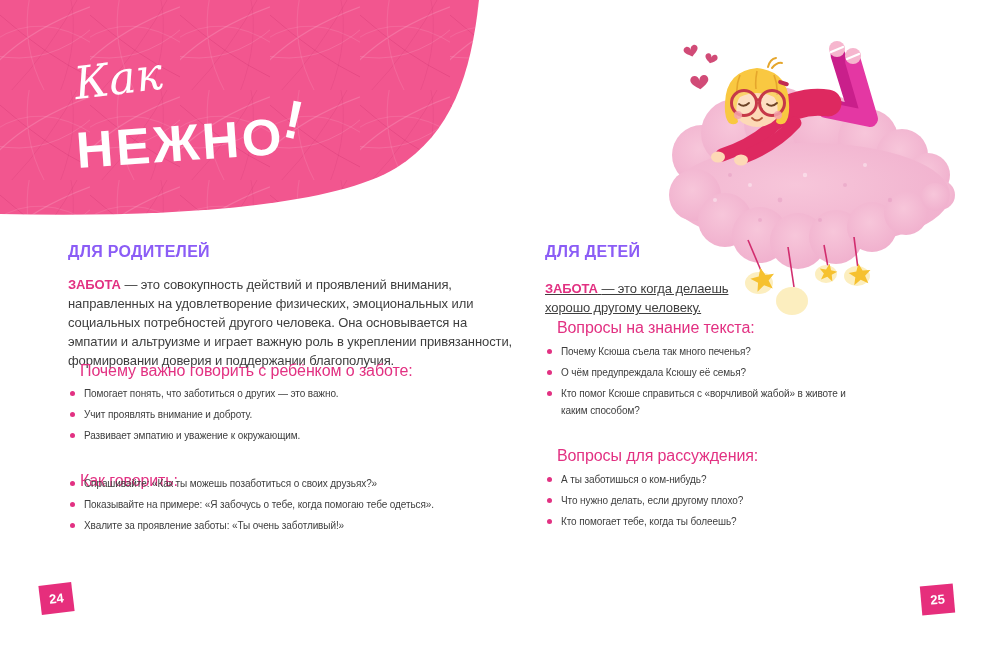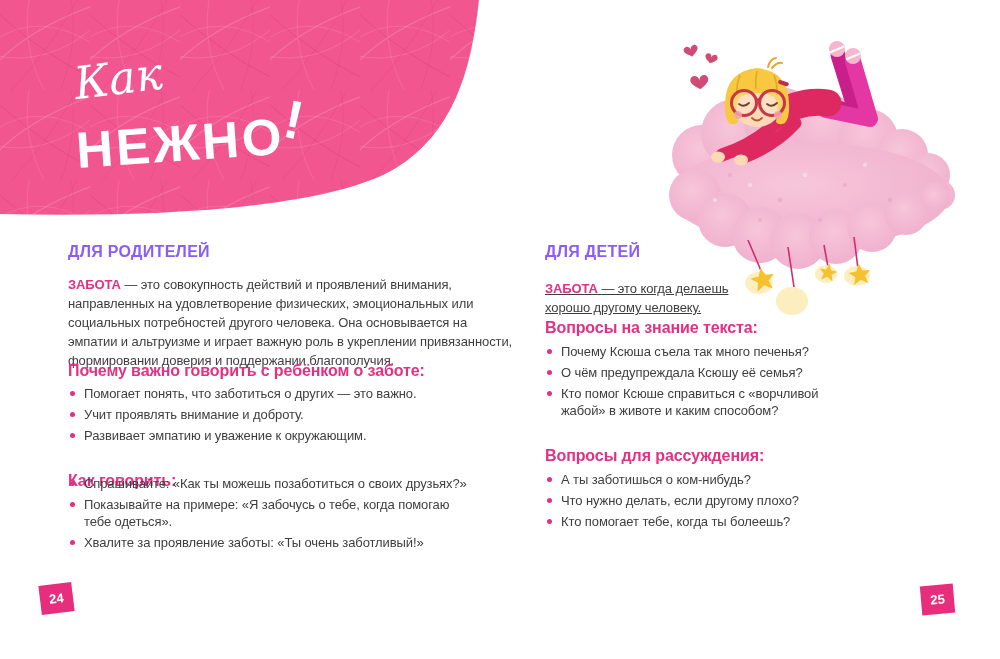--- a/index.html
+++ b/index.html
@@ -33,29 +33,29 @@
   .audience-header{
     position:absolute;left:0;margin:0;
     color:#8b5cf6;font-size:16px;font-weight:bold;letter-spacing:.3px;
   }
   .definition{
     position:absolute;left:0;margin:0;
     font-size:13px;line-height:19px;letter-spacing:-.1px;
   }
   .term{color:#e23182;font-weight:bold;}
   .subhead{
-    position:absolute;left:0;margin:0;
-    color:#e23182;font-size:16px;font-weight:bold;letter-spacing:-.1px;
+    position:absolute;left:12px;margin:0;
+    color:#e23182;font-size:16px;font-weight:normal;letter-spacing:-.1px;
   }
   ul.bullets{
     position:absolute;left:0;margin:0;padding:0;list-style:none;
   }
   ul.bullets li{
     position:relative;padding-left:16px;margin:0 0 4px 0;
-    font-size:13px;line-height:17px;letter-spacing:-.1px;
+    font-size:10px;line-height:17px;letter-spacing:-.1px;
   }
   ul.bullets li::before{
     content:"";position:absolute;left:2px;top:6px;width:5px;height:5px;
     border-radius:50%;background:#e23182;
   }
   
   .col-left .audience-header{top:0;}
   .col-left .definition{top:32px;width:445px;}
   .col-left .subhead-1{top:119px;}
   .col-left .bullets-1{top:142px;width:402px;}

